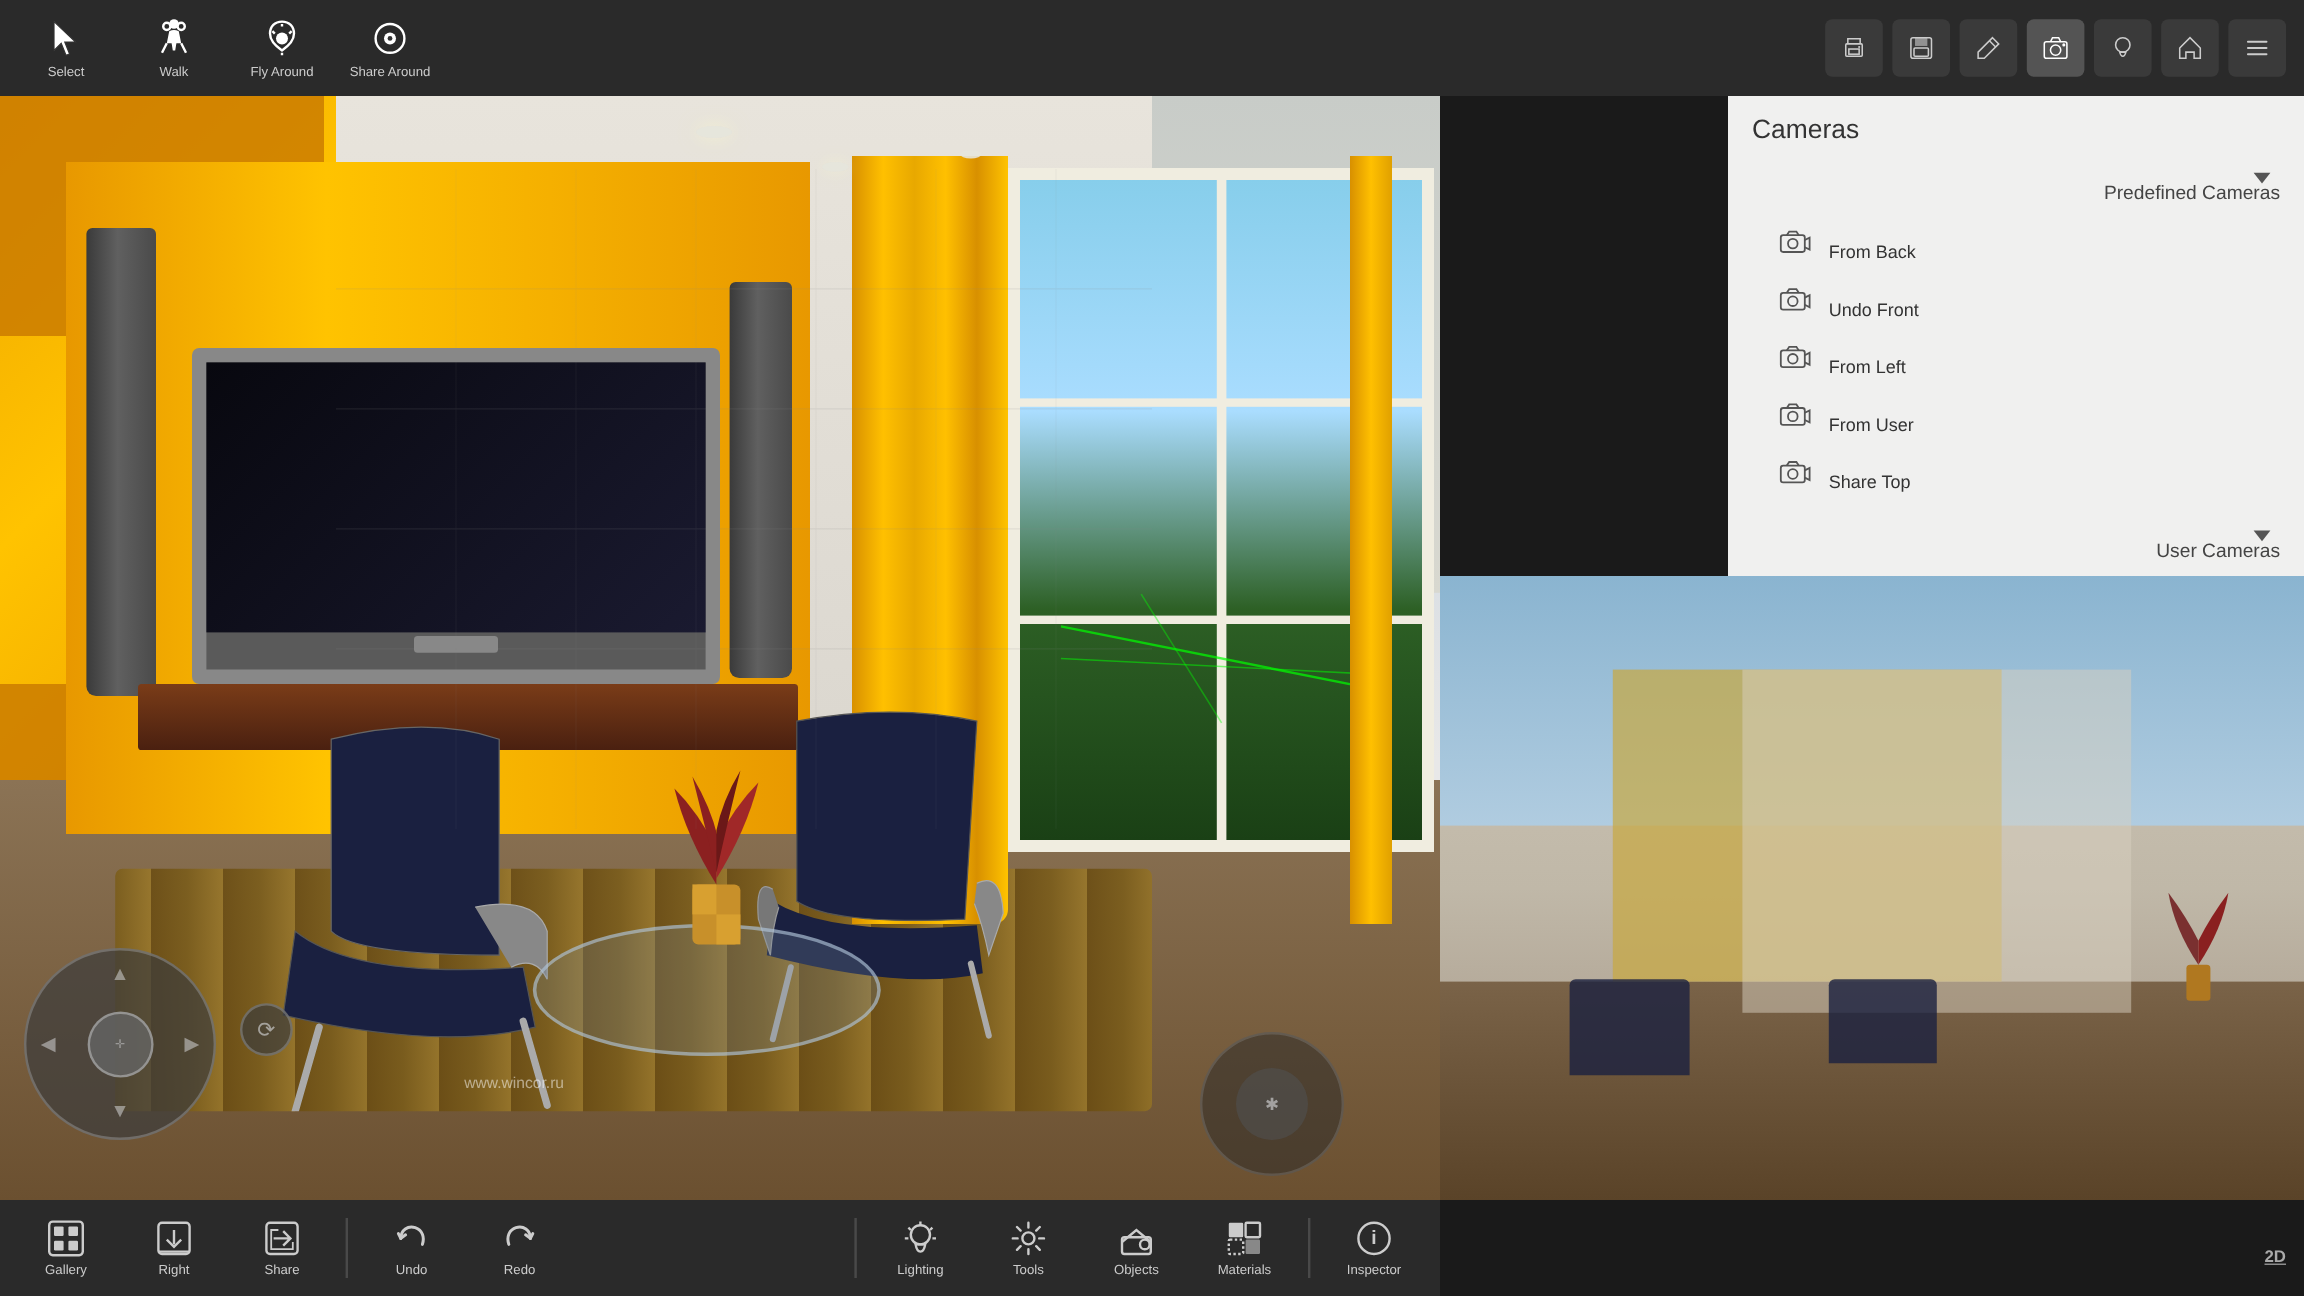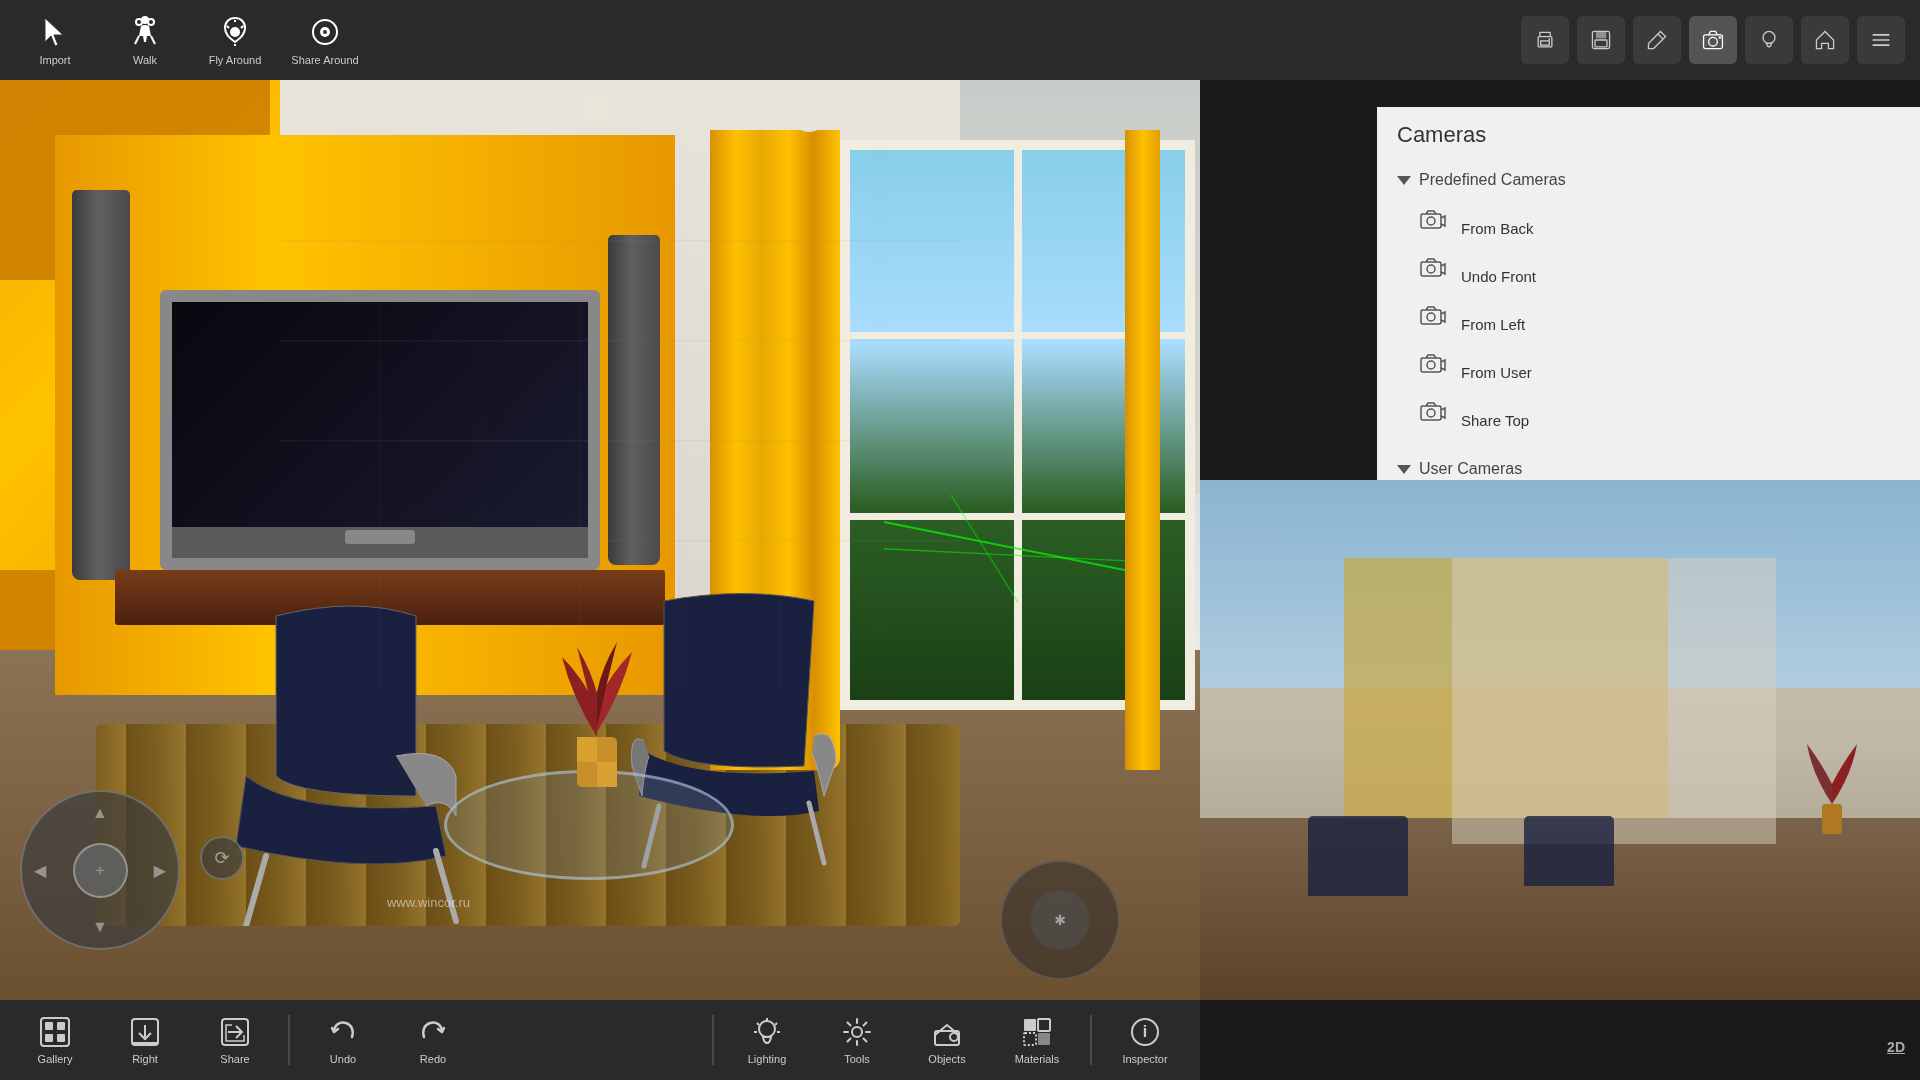--- a/index.html
+++ b/index.html
@@ -114,39 +114,39 @@
       color: #ccc;
       cursor: pointer;
       font-size: 18px;
     }
     .right-tool-btn.active { background: rgba(255,255,255,0.2); color: white; }
 
     
     #cameras-panel {
       position: absolute;
       top: 80px; right: 0;
-      width: 543px;
+      width: 480px;
       background: #f0f0ef;
       min-height: 400px;
       padding: 15px 10px;
-      margin-top: 27px;
     }
     .cameras-title {
       font-size: 22px;
       font-weight: 400;
       color: #333;
       margin-bottom: 15px;
       padding-left: 10px;
     }
     .camera-section-header {
       display: flex;
-      align-items: center;
+      align-items: flex-end;
       padding: 8px 10px;
       cursor: pointer;
       color: #555;
+      flex-direction: column;
     }
     .camera-section-header .triangle {
       width: 0; height: 0;
       border-left: 7px solid transparent;
       border-right: 7px solid transparent;
       border-top: 9px solid #555;
       margin-right: 8px;
     }
     .camera-section-title {
       font-size: 16px;
@@ -256,21 +256,21 @@
     }
   </style>
 </head>
 <body>
 
 <div id="top-toolbar">
   <div class="tool-btn">
     <svg viewBox="0 0 36 36" fill="none">
       <path d="M8 4 L8 28 L14 22 L18 32 L21 31 L17 21 L26 21 Z" fill="white" stroke="#333" stroke-width="1"></path>
     </svg>
-    <span>Import</span>
+    <span>Select</span>
   </div>
   <div class="tool-btn">
     <svg viewBox="0 0 36 36" fill="none">
       <circle cx="18" cy="6" r="4" fill="white"></circle>
       <path d="M14 12 Q18 10 22 12 L24 22 L20 22 L19 28 L17 28 L16 22 L12 22 Z" fill="white"></path>
       <path d="M12 22 L8 30 M24 22 L28 30" stroke="white" stroke-width="2"></path>
       <circle cx="12" cy="8" r="3" fill="none" stroke="white" stroke-width="2"></circle>
       <circle cx="24" cy="8" r="3" fill="none" stroke="white" stroke-width="2"></circle>
     </svg>
     <span>Walk</span>

